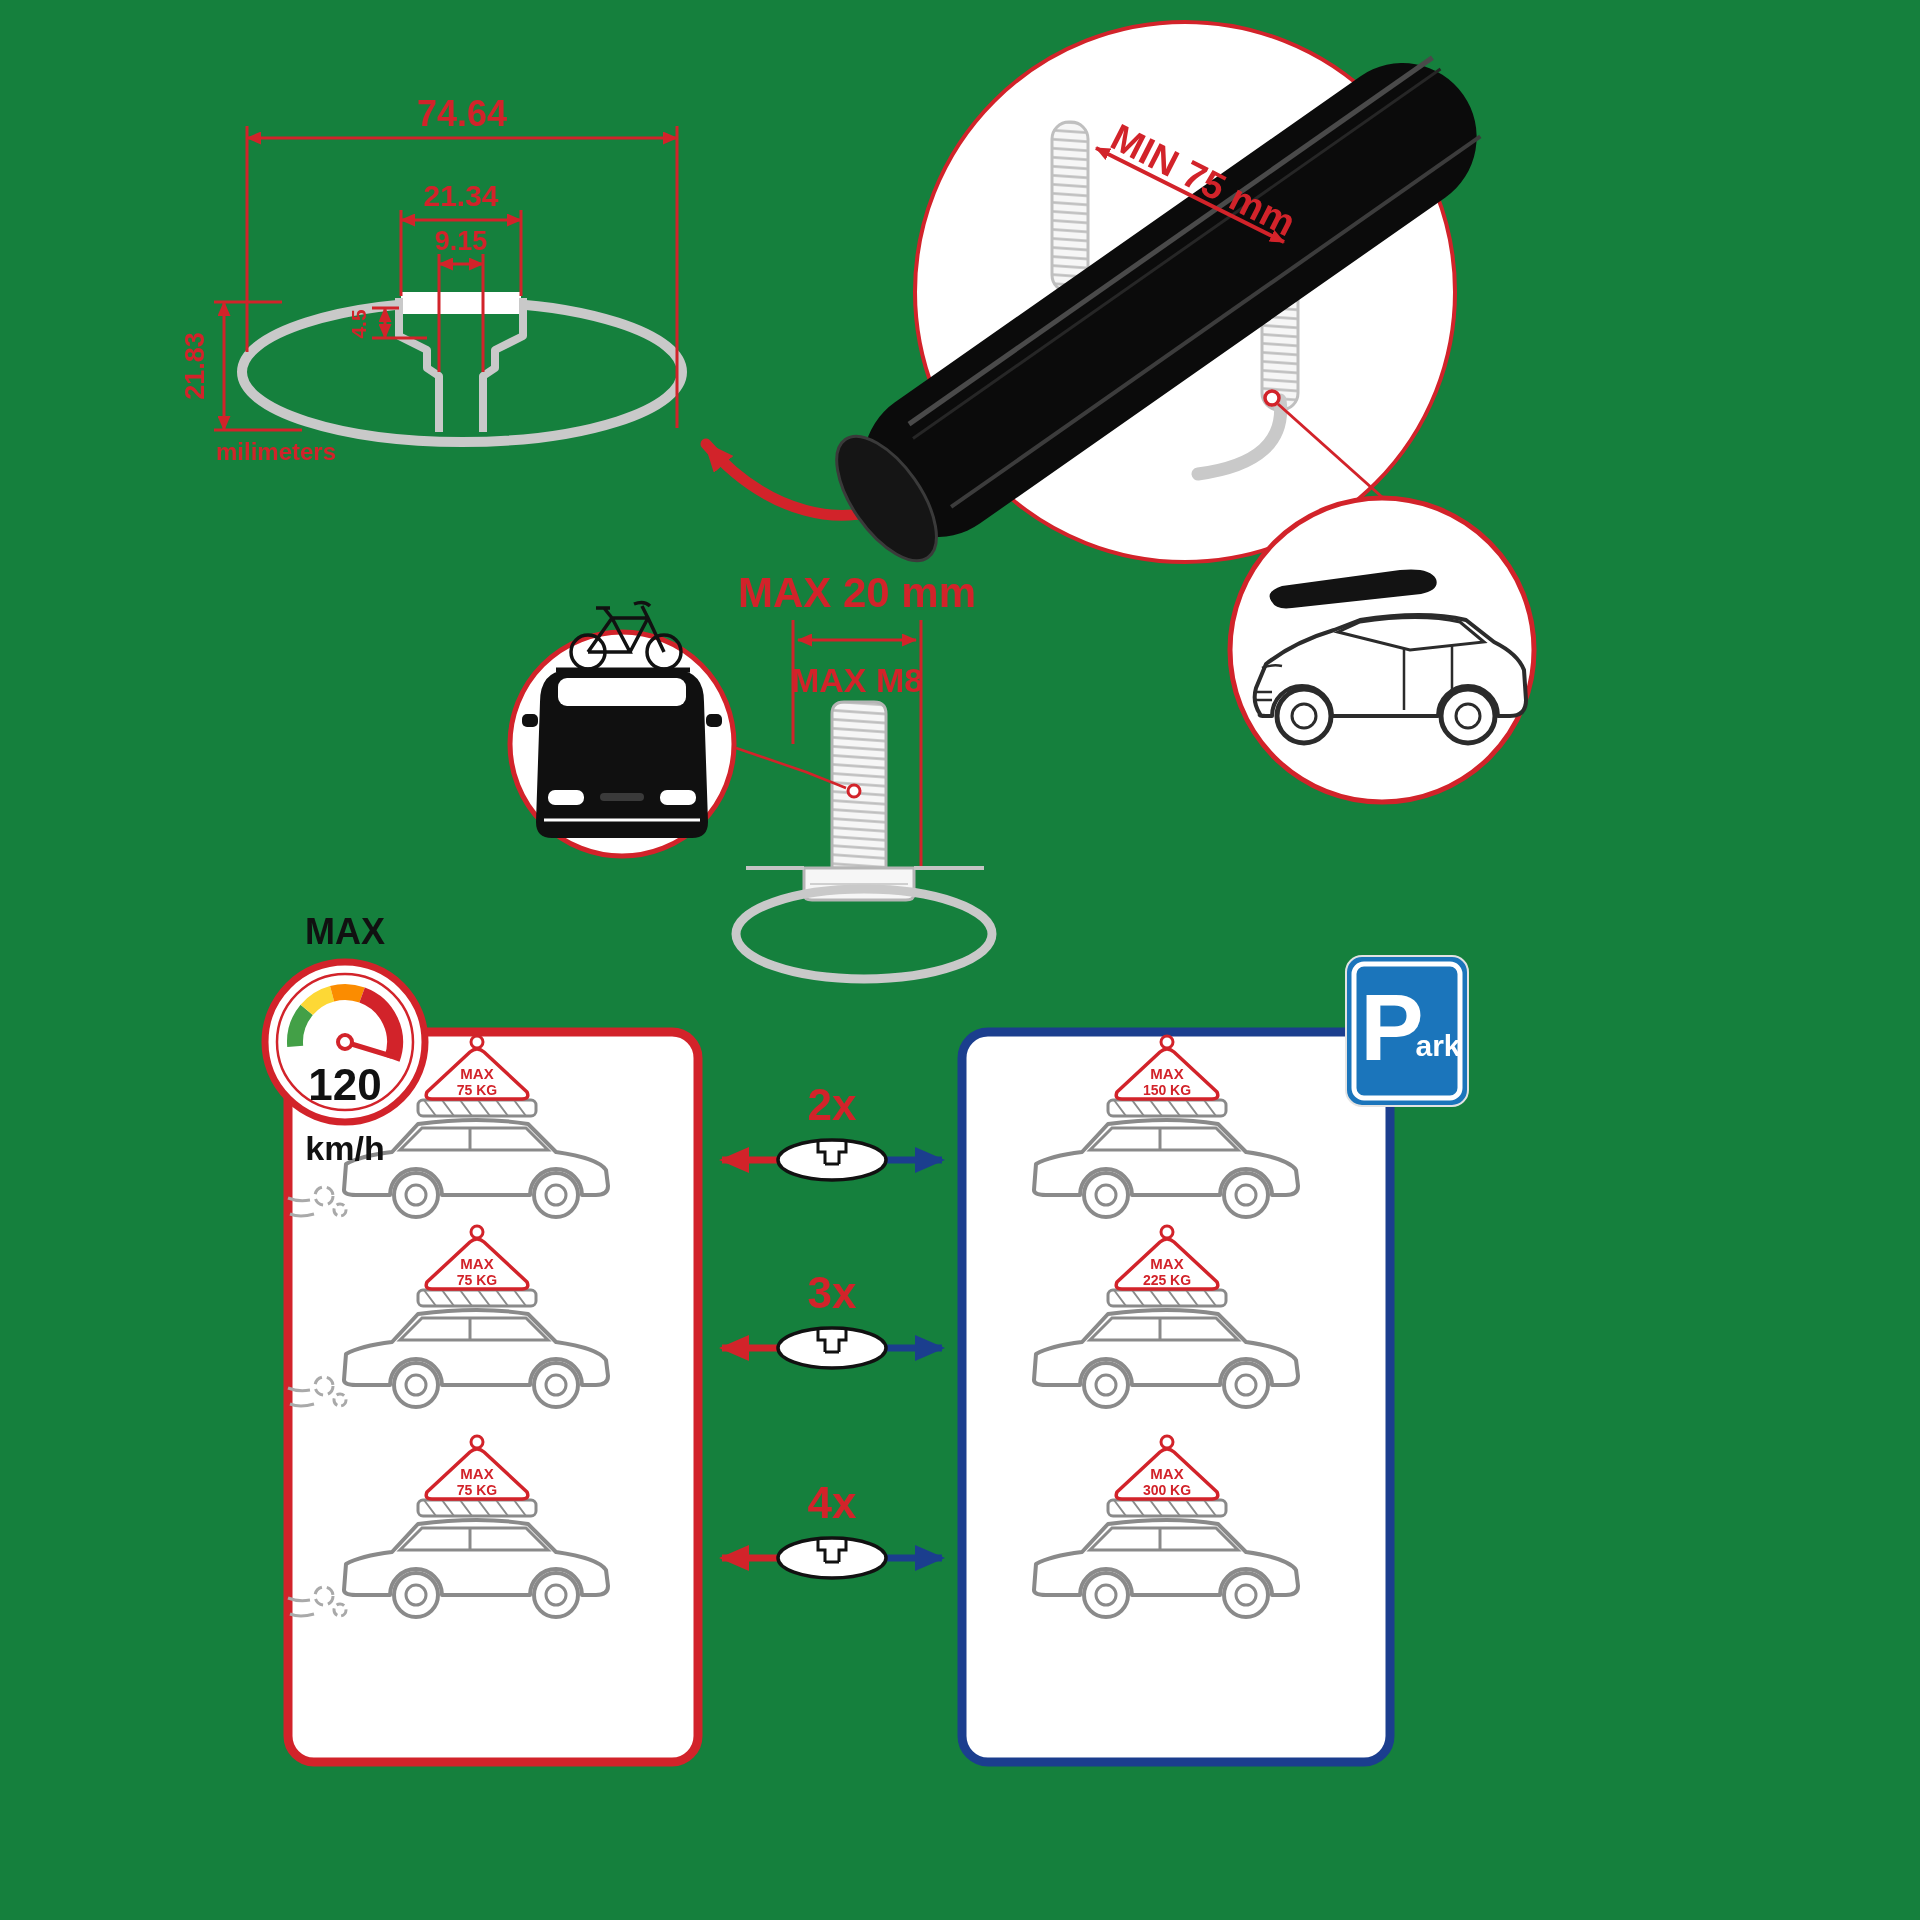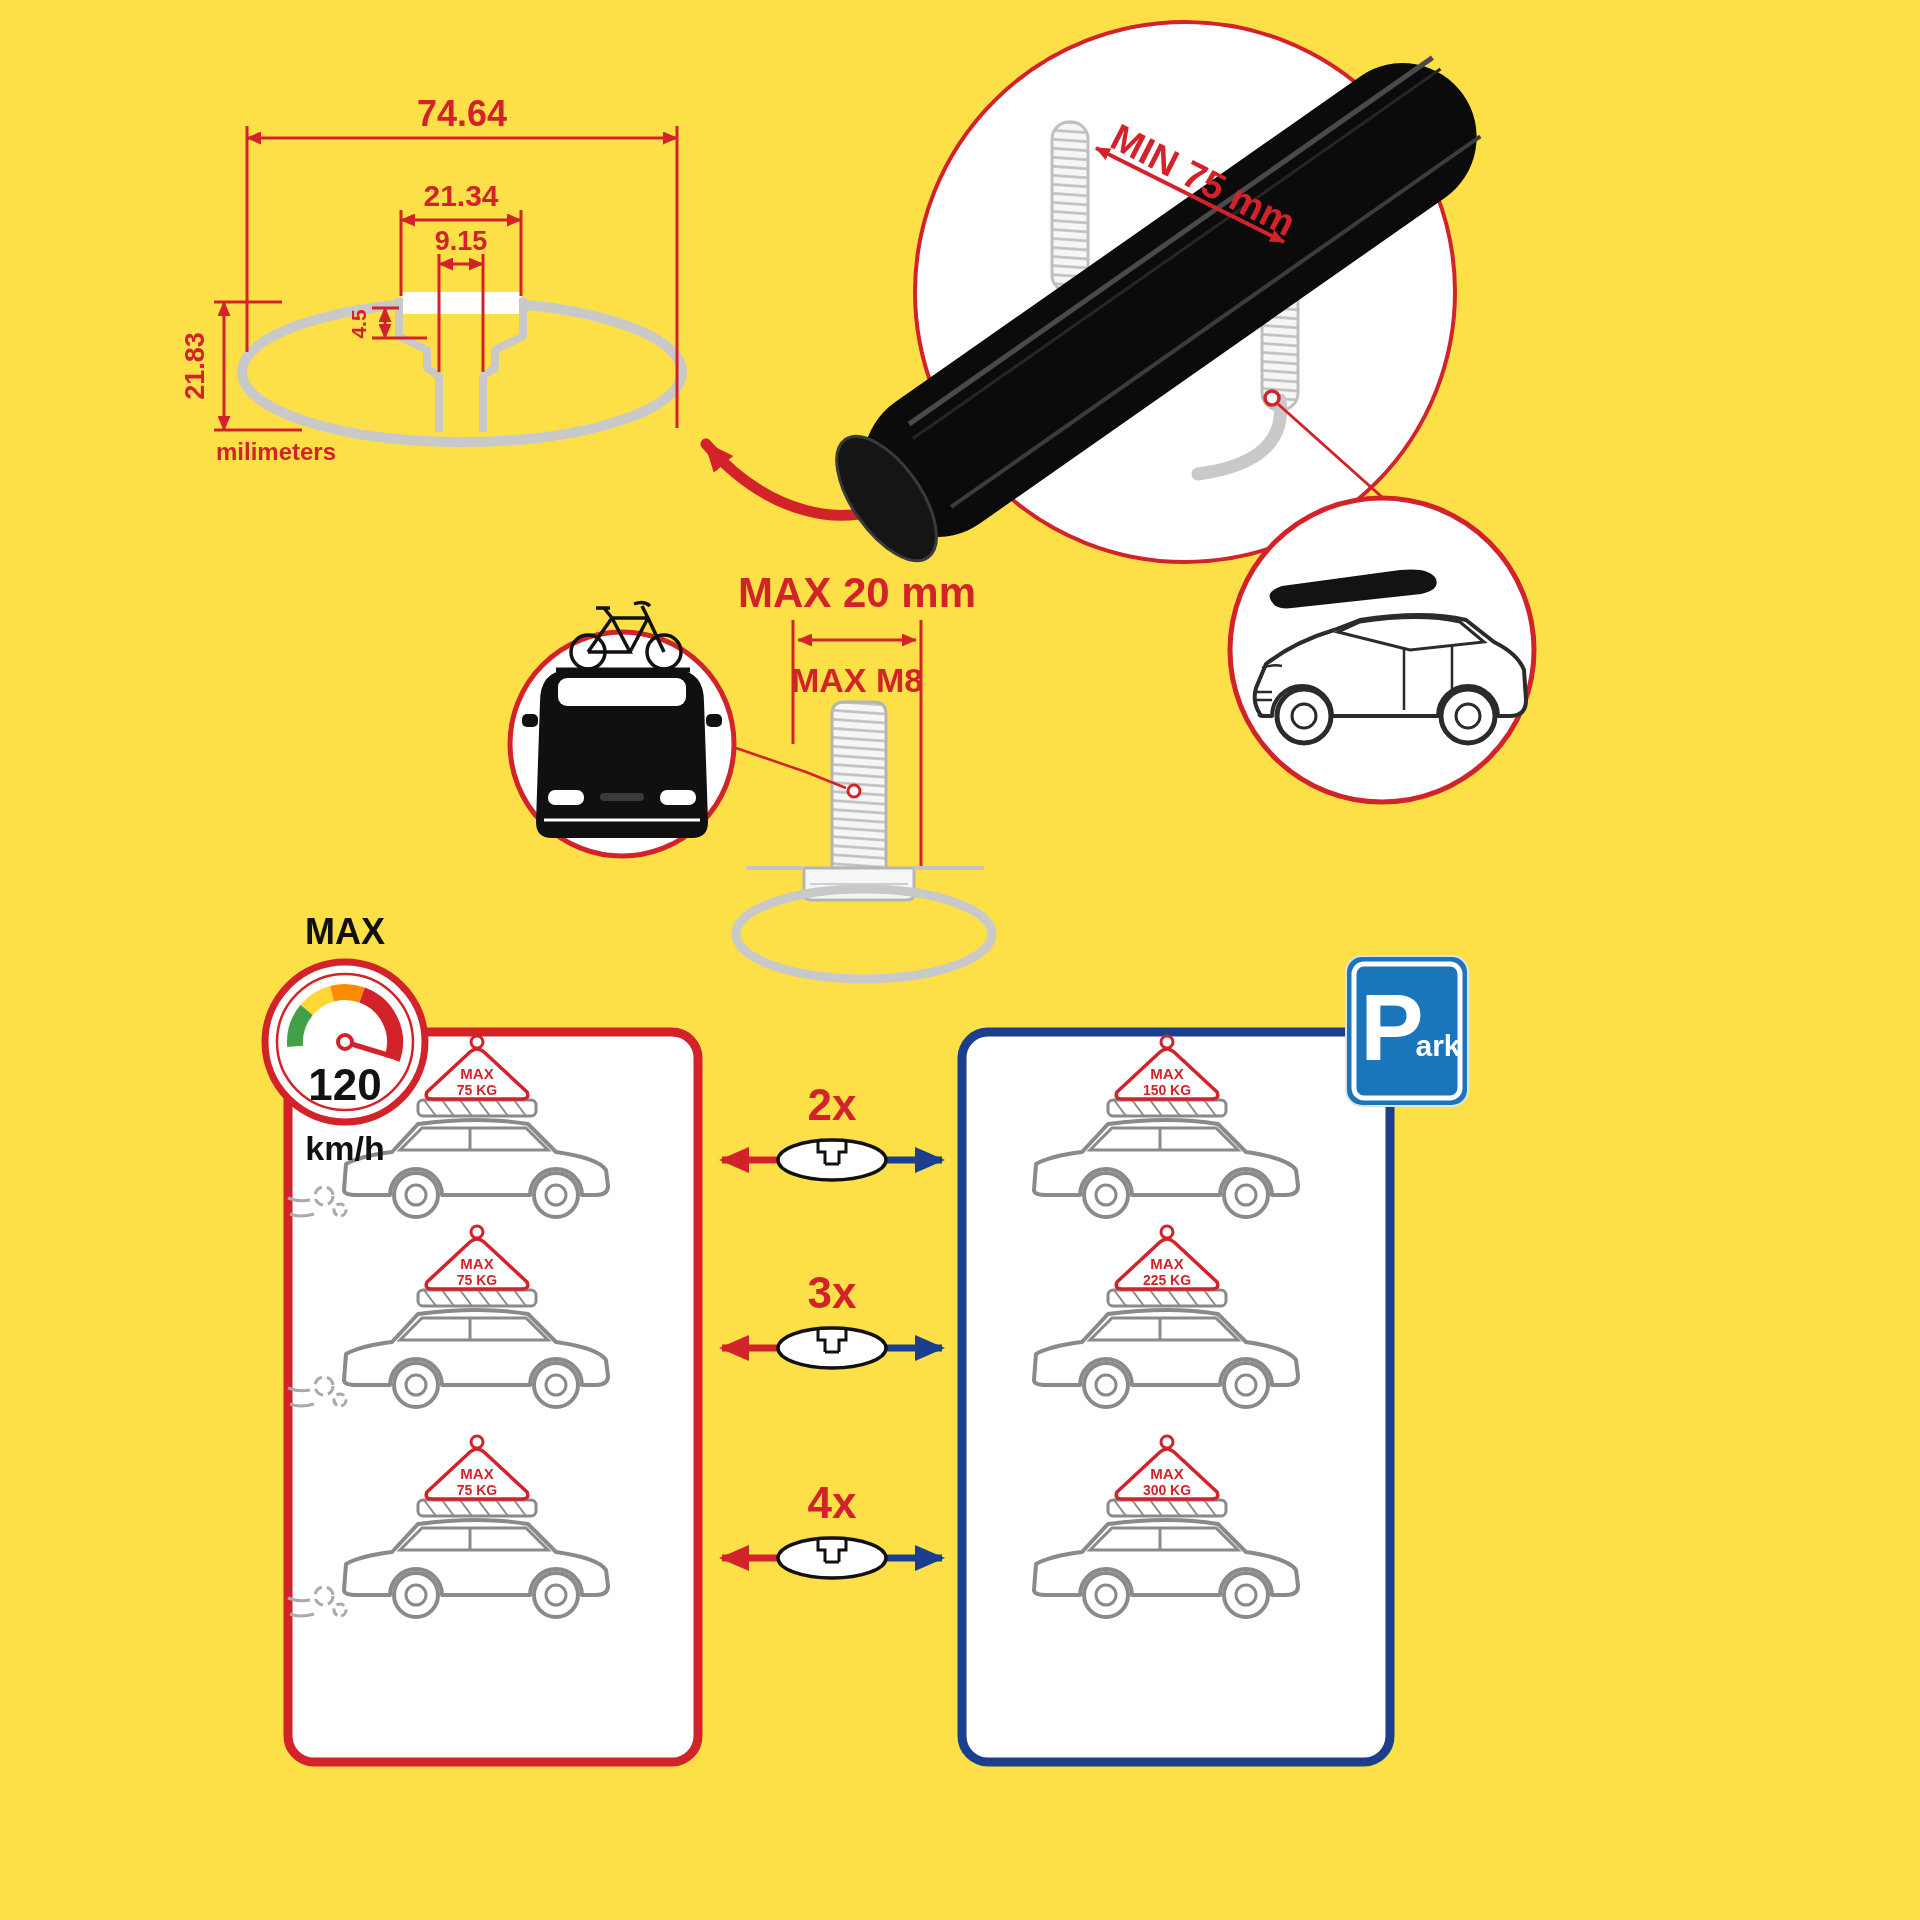--- a/index.html
+++ b/index.html
@@ -1,16 +1,16 @@
 <!DOCTYPE html>
 <html><head>
 <meta charset="utf-8">
 <style>
   html,body{margin:0;padding:0;background:#fff;}
-  .canvas{position:relative;width:1920px;height:1920px;background:#fde047;font-family:"Liberation Sans",sans-serif;overflow:hidden;}
+  .canvas{position:relative;width:1920px;height:1920px;background:#15803d;font-family:"Liberation Sans",sans-serif;overflow:hidden;}
   svg{display:block}
   text{font-family:"Liberation Sans",sans-serif;}
   .dim{fill:#d2232a;font-weight:bold;}
   .tag-t{fill:#d2232a;font-weight:bold;}
   .mult{fill:#d2232a;font-weight:bold;}
   .t-black{fill:#111;font-weight:bold;}
   .t-white{fill:#fff;font-weight:bold;}
 </style>
 </head>
 <body>

